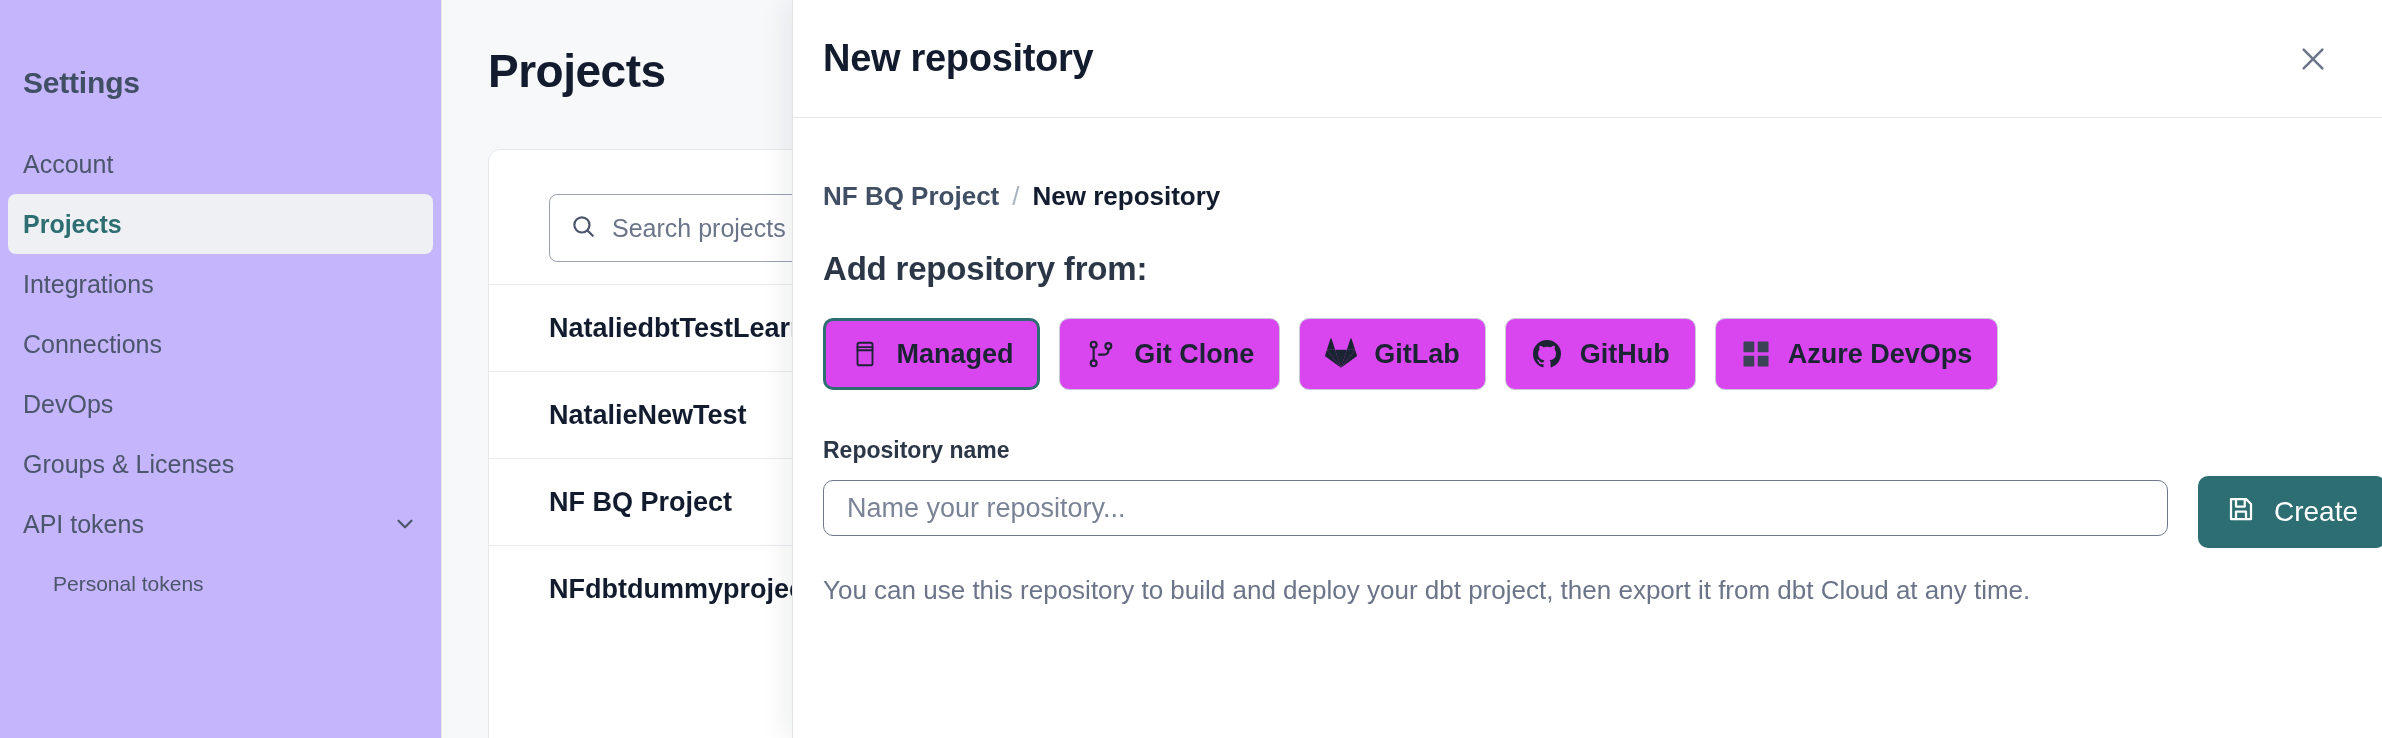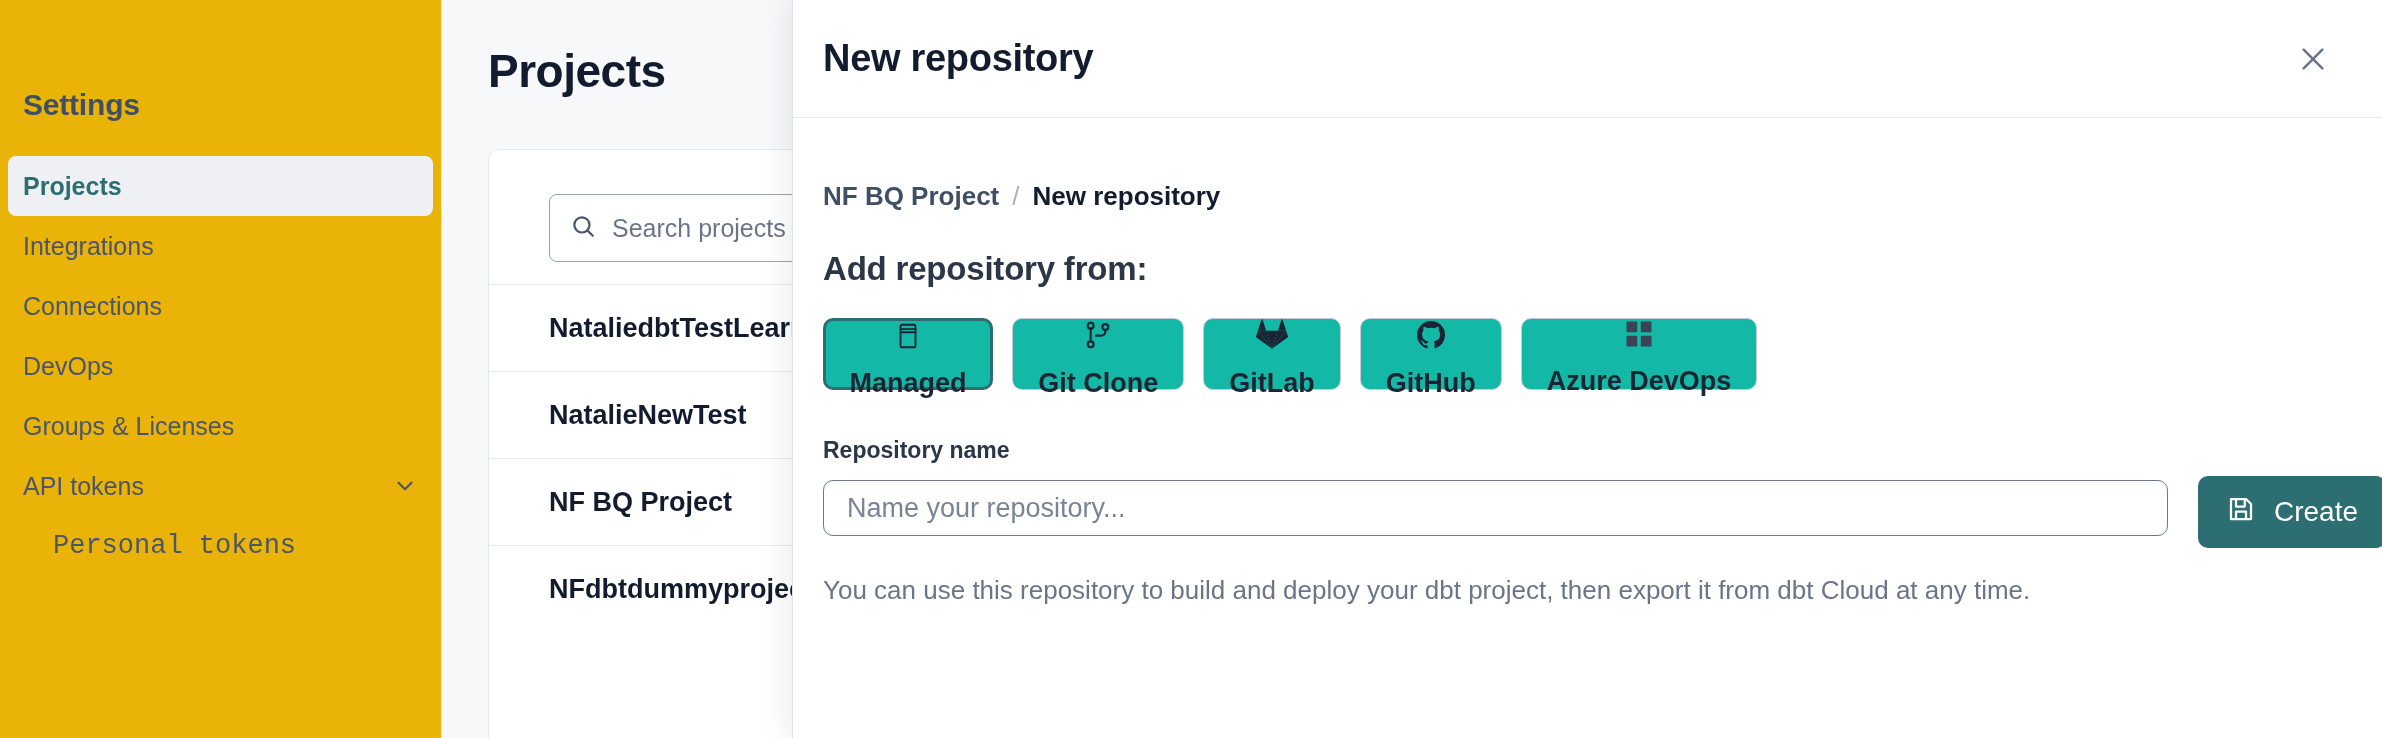--- a/index.html
+++ b/index.html
@@ -16,23 +16,23 @@
   .bg-page {
     position: absolute; inset: 0;
     display: flex;
     background: #f7f8fa;
   }
 
   
   .sidebar {
     width: 442px;
     flex: 0 0 442px;
-    background: #eab308;
+    background: #c4b5fd;
     border-right: 1px solid #e6e8ec;
-    padding-top: 88px;
+    padding-top: 66px;
   }
   .sidebar-title {
     font-size: 30px;
     font-weight: 700;
     color: #414f64;
     padding: 0 0 0 23px;
     letter-spacing: -0.2px;
   }
   .nav { margin-top: 34px; }
   .nav-item {
@@ -46,21 +46,21 @@
     font-size: 25px;
     color: #4b556b;
     cursor: pointer;
     white-space: nowrap;
   }
   .nav-item.active {
     background: #eef0f3;
     color: #2d6e72;
     font-weight: 700;
   }
-  .nav-item.sub { padding-left: 45px; font-size: 27px; font-family: Liberation Mono, monospace; }
+  .nav-item.sub { padding-left: 45px; font-size: 21px; }
   .chevron { width: 26px; height: 26px; flex: 0 0 26px; }
 
   
   .main {
     flex: 1 1 auto;
     padding: 44px 0 0 46px;
     min-width: 0;
     position: relative;
   }
   .page-title {
@@ -166,24 +166,23 @@
     gap: 19px;
   }
   .repo-btn {
     display: flex;
     align-items: center;
     gap: 17px;
     height: 72px;
     padding: 0 25px;
     border: 1.6px solid #c6cbd5;
     border-radius: 10px;
-    background: #14b8a6;
+    background: #d946ef;
     cursor: pointer;
     white-space: nowrap;
-    flex-direction: column;
   }
   .repo-btn.selected {
     border: 3px solid #2d6e72;
     padding: 0 23.6px;
   }
   .repo-btn .lbl {
     font-size: 27px;
     font-weight: 700;
     color: #1b2433;
   }
@@ -242,20 +241,23 @@
 </head>
 <body>
 
 <div id="app">
 
   <div class="bg-page">
 
     <aside class="sidebar">
       <div class="sidebar-title">Settings</div>
       <nav class="nav" id="nav-list">
+          <div class="nav-item">
+            <span>Account</span>
+          </div>
           <div class="nav-item active">
             <span>Projects</span>
           </div>
           <div class="nav-item">
             <span>Integrations</span>
           </div>
           <div class="nav-item">
             <span>Connections</span>
           </div>
           <div class="nav-item">

